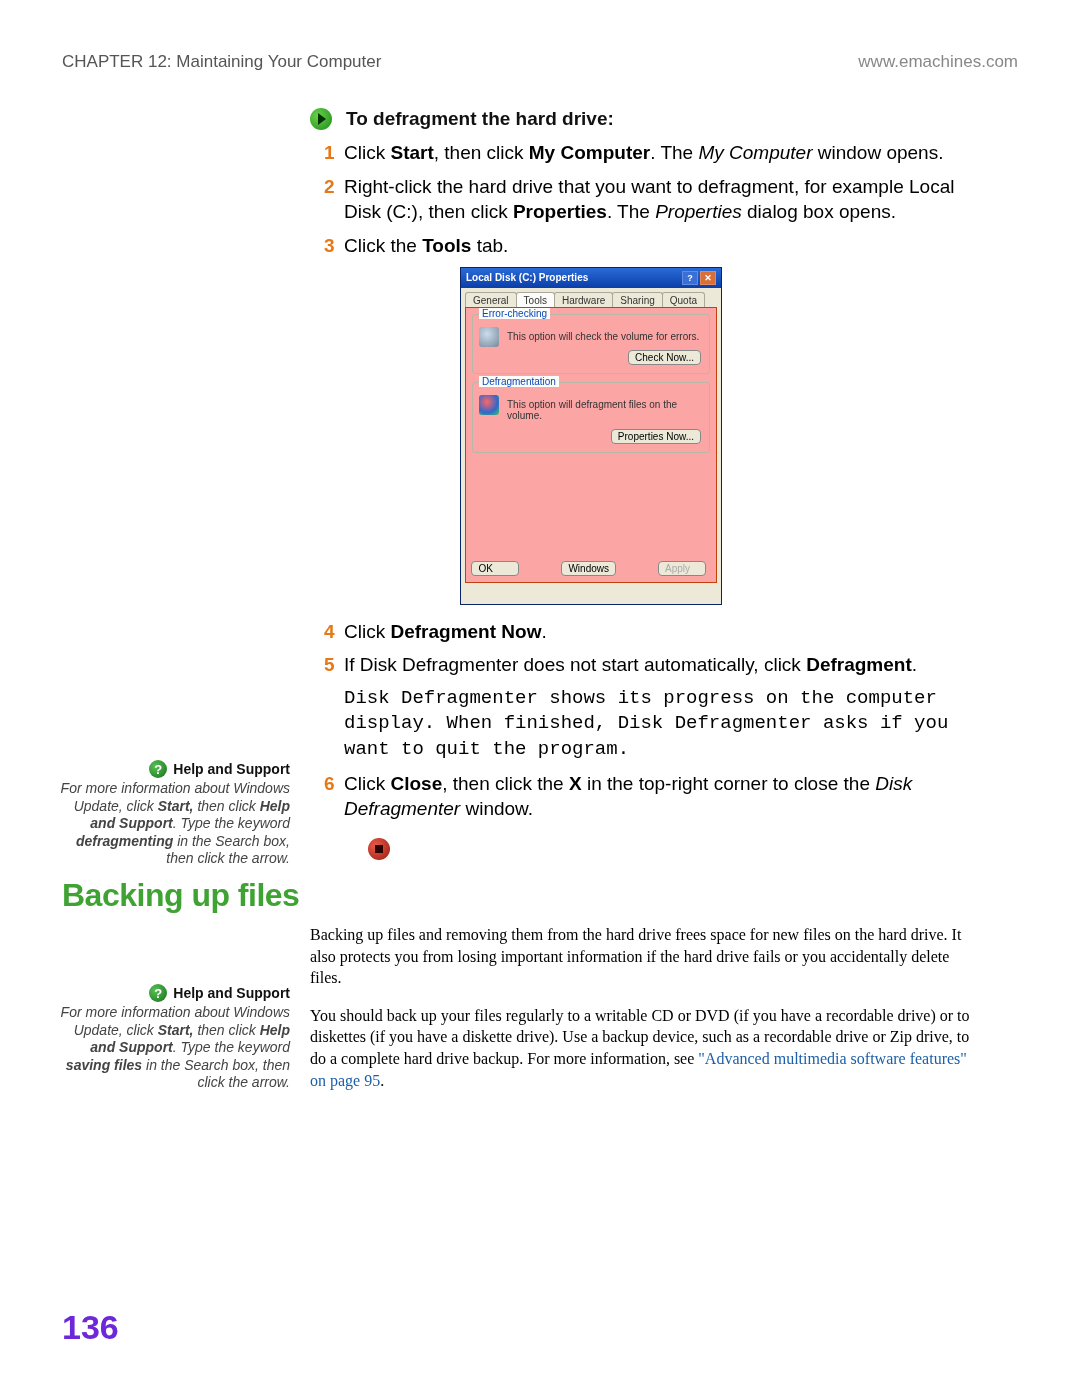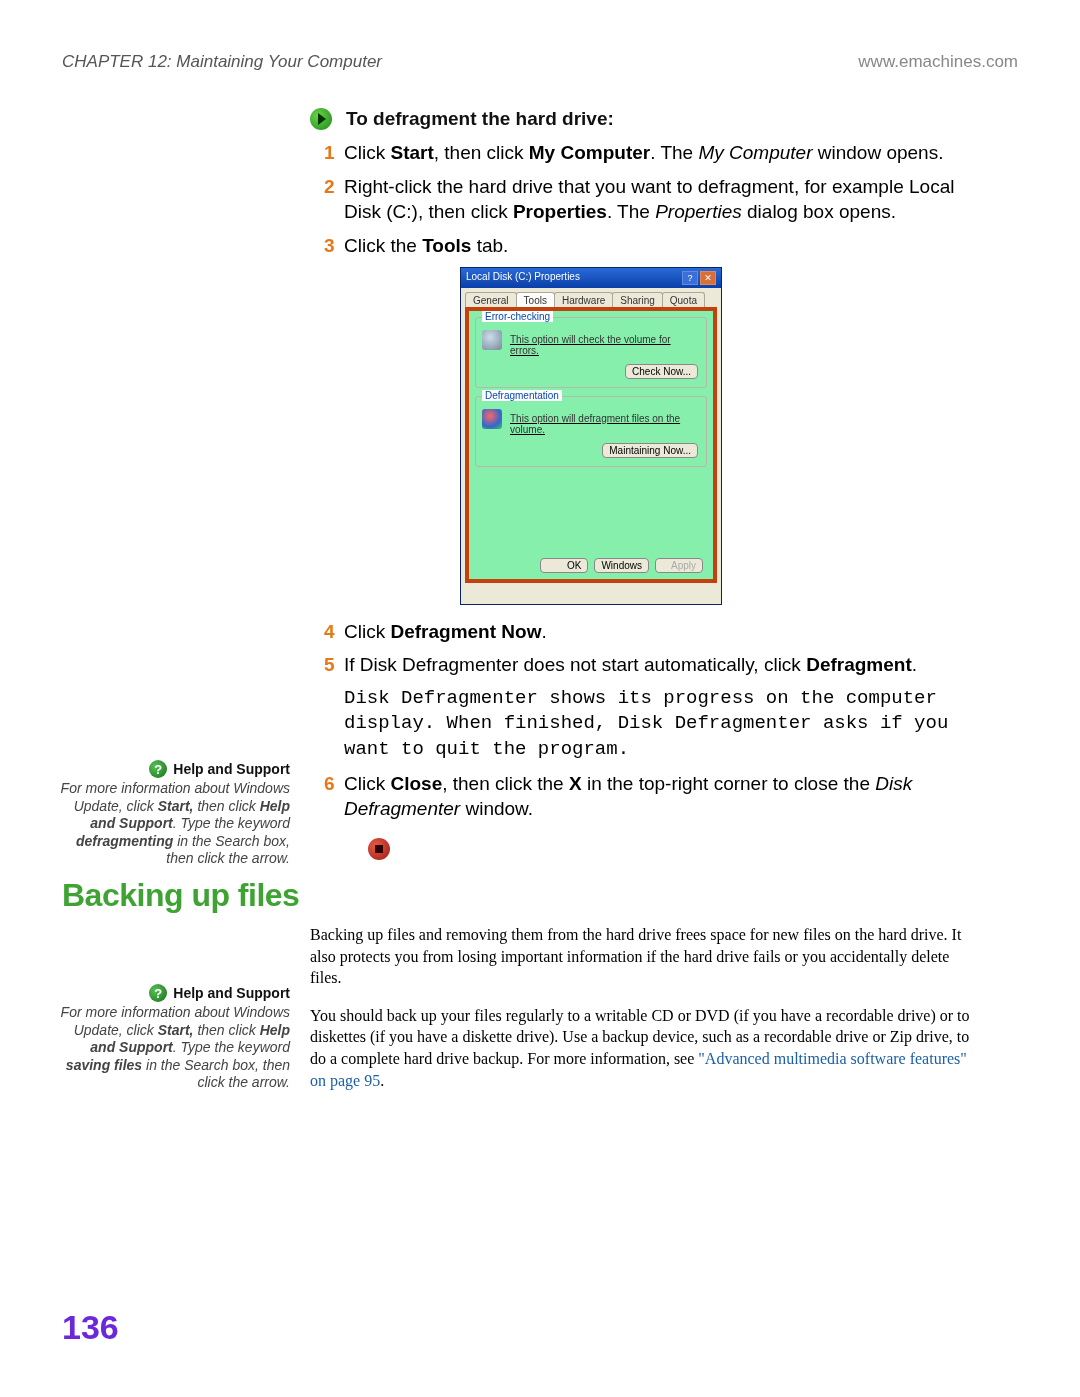--- a/index.html
+++ b/index.html
@@ -14,21 +14,21 @@
   .header-row {
     position: absolute;
     top: 52px;
     left: 62px;
     right: 62px;
     display: flex;
     justify-content: space-between;
     font-size: 17px;
     color: #555;
   }
-  .header-left { font-style: italic; }
+  .header-left { }
   .header-right { color: #888; }
 
   .main-col {
     position: absolute;
     left: 310px;
     right: 106px;
     top: 108px;
   }
 
   .proc-title-row {
@@ -99,24 +99,25 @@
     background: #ece9d8;
     font-family: Tahoma, sans-serif;
     font-size: 10px;
     color: #000;
     position: relative;
   }
   .dlg-titlebar {
     height: 20px;
     background: linear-gradient(#2a6bd8, #0a3ea8);
     color: #fff;
-    font-weight: normal;
+    font-weight: bold;
     font-size: 10px;
     padding: 3px 5px;
     display: flex;
+    align-items: center;
     justify-content: space-between;
   }
   .dlg-title-buttons { display:flex; gap:2px; }
   .dlg-tbtn {
     width: 16px; height: 14px;
     background: #d86f3a;
     border: 1px solid #fff3;
     font-size: 9px; color:#fff; text-align:center; line-height:12px;
   }
   .dlg-tbtn.help { background: #3a6fd8; }
@@ -135,26 +136,25 @@
     border-radius: 3px 3px 0 0;
     color: #333;
   }
   .dlg-tab.selected {
     background: #fcfcfa;
     position: relative;
     z-index: 2;
   }
   .dlg-panel {
     margin: 0 4px 4px;
-    border: 4px solid #c2410c;
-    background: #86efac;
+    border: 1px solid #c2410c;
+    background: #fca5a5;
     height: 276px;
     padding: 6px;
     position: relative;
-    text-decoration: underline;
   }
   .dlg-group {
     border: 1px solid #b8b8a8;
     border-radius: 3px;
     margin-bottom: 8px;
     padding: 16px 8px 8px;
     position: relative;
   }
   .dlg-grouplabel {
     position: absolute;
@@ -178,21 +178,21 @@
     border: 1px solid #888;
     background: #ece9d8;
     border-radius: 4px;
   }
   .dlg-btn-row-right { text-align: right; margin-top: 8px; }
   .dlg-bottom {
     position: absolute;
     bottom: 6px; right: 10px;
     display: flex; gap: 6px;
   }
-  .dlg-bottom .dlg-btn { min-width: 48px; text-align:right; }
+  .dlg-bottom .dlg-btn { min-width: 48px; text-align:left;margin-left:36px; }
   .dlg-btn.disabled { color:#aaa; }
 
   
   .help-block {
     position: absolute;
     width: 230px;
     text-align: right;
     font-size: 14px;
   }
   .hb1 { top: 760px; left: 60px; }
@@ -293,21 +293,21 @@
         <div class="dlg-grouptext">This option will check the volume for errors.</div>
         <div class="dlg-btn-row-right">
           <button class="dlg-btn">Check Now...</button>
         </div>
       </div>
       <div class="dlg-group">
         <span class="dlg-grouplabel">Defragmentation</span>
         <span class="dlg-icon defrag"></span>
         <div class="dlg-grouptext">This option will defragment files on the volume.</div>
         <div class="dlg-btn-row-right">
-          <button class="dlg-btn">Maintaining Now...</button>
+          <button class="dlg-btn">Properties Now...</button>
         </div>
       </div>
       <div class="dlg-bottom">
         <button class="dlg-btn">OK</button>
         <button class="dlg-btn">Windows</button>
         <button class="dlg-btn disabled">Apply</button>
       </div>
     </div>
   </div>
 

